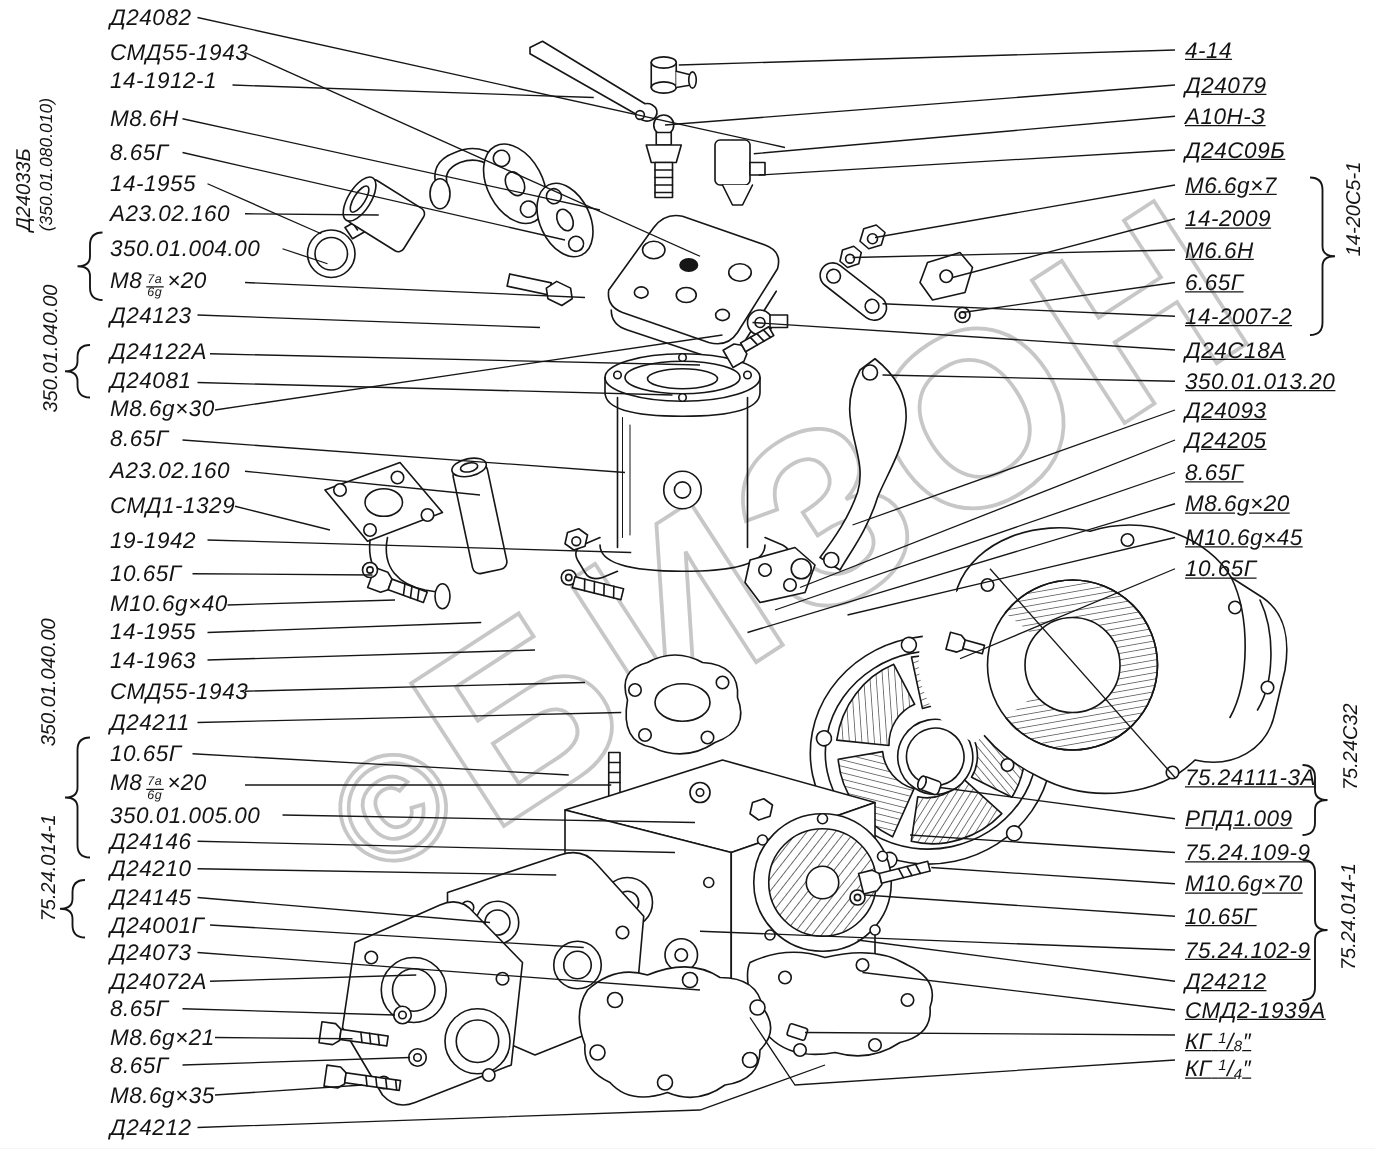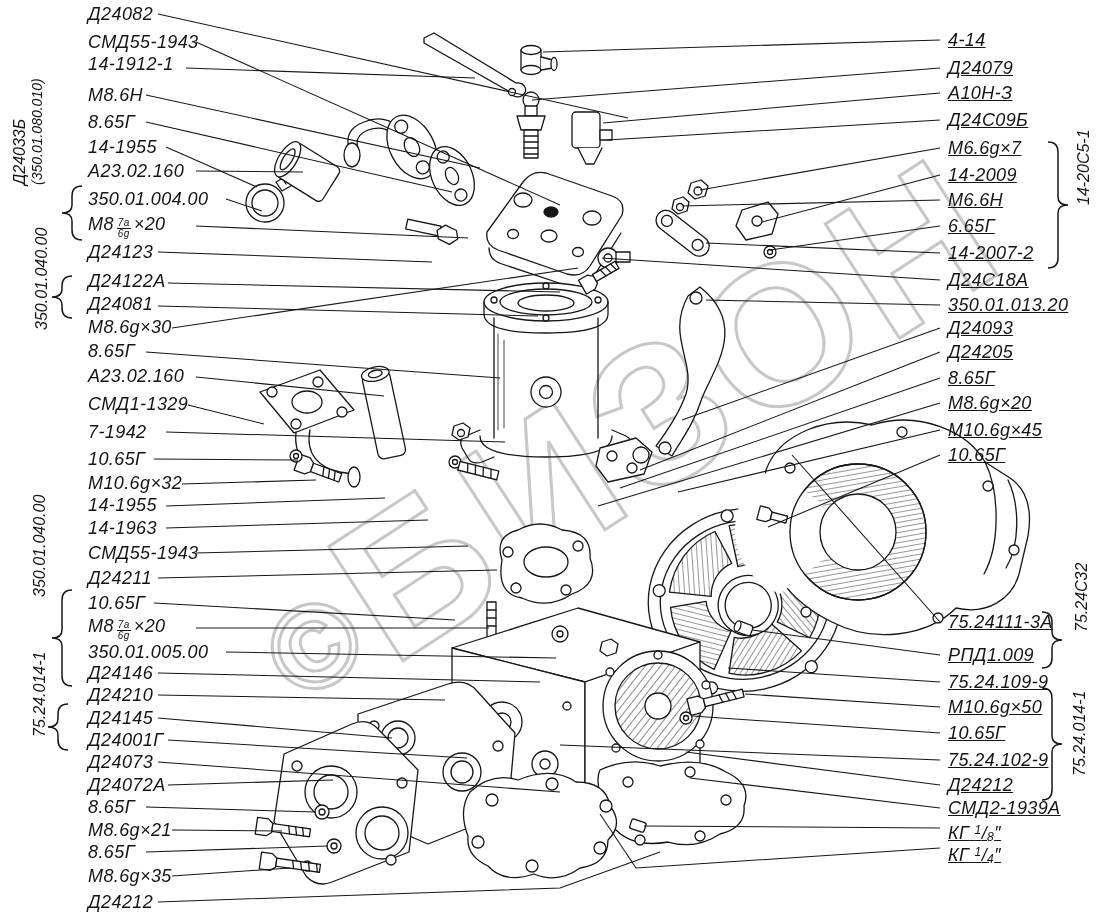--- a/index.html
+++ b/index.html
@@ -444,23 +444,23 @@
 <div class="lbl" style="top:161px">А23.02.160</div>
 <div class="lbl" style="top:189px">350.01.004.00</div>
 <div class="lbl" style="top:214px"><span>М8</span><span class="frac"><span class="n">7а</span><span class="d">6g</span></span><span>×20</span></div>
 <div class="lbl" style="top:242px">Д24123</div>
 <div class="lbl" style="top:271px">Д24122А</div>
 <div class="lbl" style="top:294px">Д24081</div>
 <div class="lbl" style="top:317px">М8.6g×30</div>
 <div class="lbl" style="top:341px">8.65Г</div>
 <div class="lbl" style="top:366px">А23.02.160</div>
 <div class="lbl" style="top:394px">СМД1-1329</div>
-<div class="lbl" style="top:422px">7-1942</div>
+<div class="lbl" style="top:422px">19-1942</div>
 <div class="lbl" style="top:449px">10.65Г</div>
-<div class="lbl" style="top:473px">М10.6g×32</div>
+<div class="lbl" style="top:473px">М10.6g×40</div>
 <div class="lbl" style="top:495px">14-1955</div>
 <div class="lbl" style="top:518px">14-1963</div>
 <div class="lbl" style="top:543px">СМД55-1943</div>
 <div class="lbl" style="top:568px">Д24211</div>
 <div class="lbl" style="top:593px">10.65Г</div>
 <div class="lbl" style="top:616px"><span>М8</span><span class="frac"><span class="n">7а</span><span class="d">6g</span></span><span>×20</span></div>
 <div class="lbl" style="top:642px">350.01.005.00</div>
 <div class="lbl" style="top:663px">Д24146</div>
 <div class="lbl" style="top:685px">Д24210</div>
 <div class="lbl" style="top:708px">Д24145</div>
@@ -486,21 +486,21 @@
 <div class="lbl rlbl" style="top:295px">350.01.013.20</div>
 <div class="lbl rlbl" style="top:318px">Д24093</div>
 <div class="lbl rlbl" style="top:342px">Д24205</div>
 <div class="lbl rlbl" style="top:368px">8.65Г</div>
 <div class="lbl rlbl" style="top:393px">М8.6g×20</div>
 <div class="lbl rlbl" style="top:420px">М10.6g×45</div>
 <div class="lbl rlbl" style="top:445px">10.65Г</div>
 <div class="lbl rlbl" style="top:612px">75.24111-3А</div>
 <div class="lbl rlbl" style="top:645px">РПД1.009</div>
 <div class="lbl rlbl" style="top:672px">75.24.109-9</div>
-<div class="lbl rlbl" style="top:697px">М10.6g×50</div>
+<div class="lbl rlbl" style="top:697px">М10.6g×70</div>
 <div class="lbl rlbl" style="top:723px">10.65Г</div>
 <div class="lbl rlbl" style="top:750px">75.24.102-9</div>
 <div class="lbl rlbl" style="top:775px">Д24212</div>
 <div class="lbl rlbl" style="top:798px">СМД2-1939А</div>
 <div class="lbl rlbl" style="top:820px"><span>КГ</span>&nbsp;<span class="sup">1</span>/<span class="sub">8</span><span>″</span></div>
 <div class="lbl rlbl" style="top:842px"><span>КГ</span>&nbsp;<span class="sup">1</span>/<span class="sub">4</span><span>″</span></div>
 
 <div class="vwrap" style="left:28px;top:185px">
   <div class="vrot">
     <div>Д24033Б</div>

